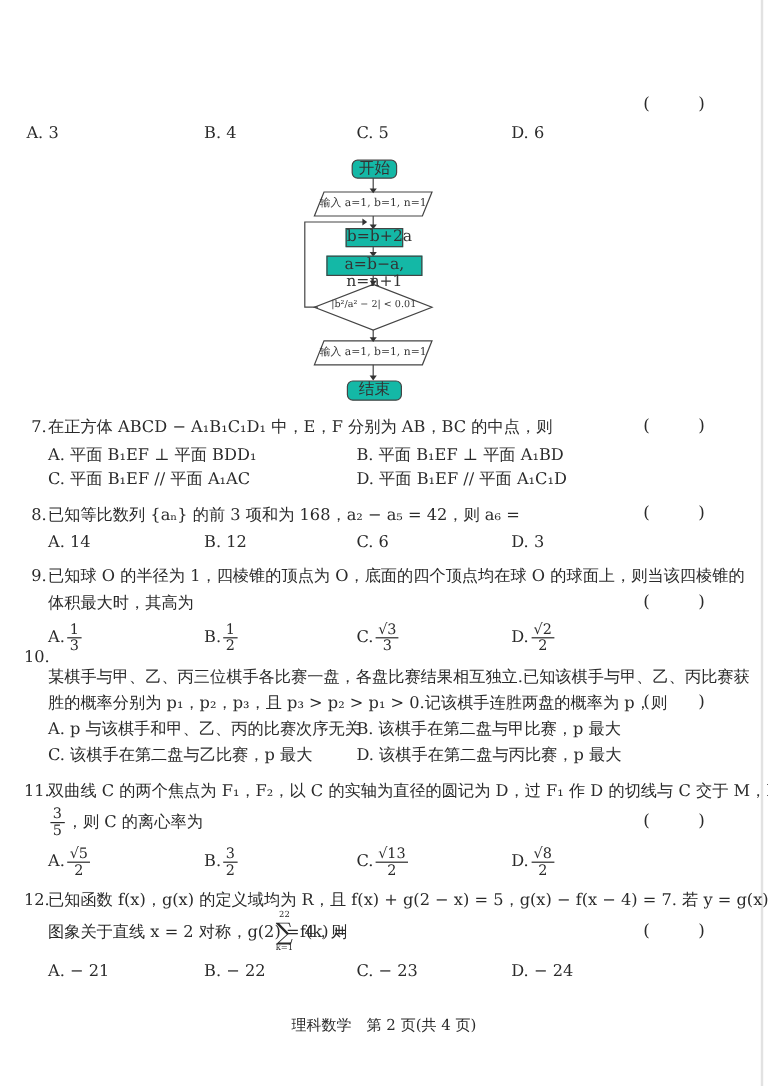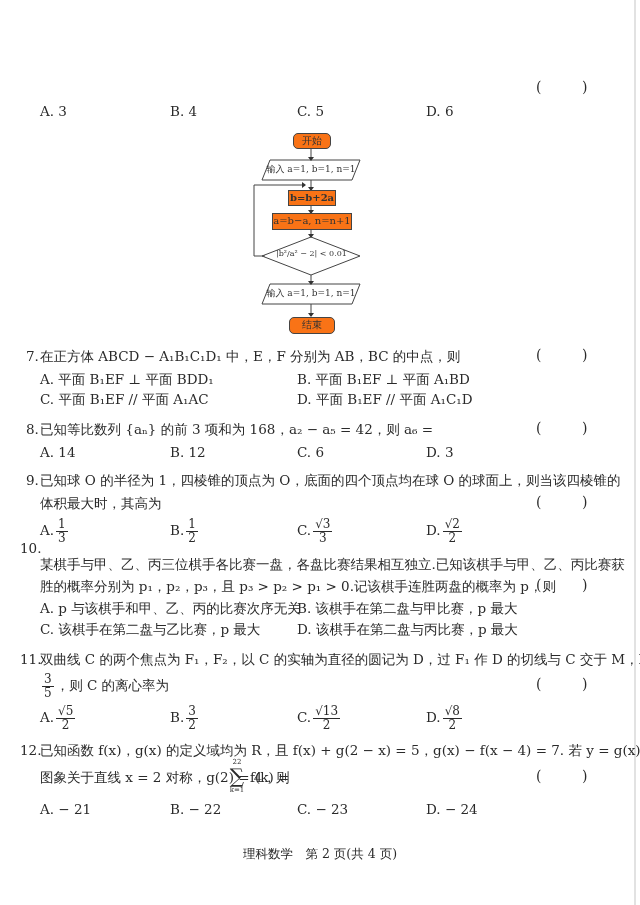--- a/index.html
+++ b/index.html
@@ -6,31 +6,31 @@
   body {
     width:640px; height:905px; background:#ffffff; position:relative; overflow:hidden;
     font-family:"DejaVu Serif","Liberation Serif",serif; color:#2a2a2a;
   }
   .edge { position:absolute; top:0; right:4px; width:2px; height:905px; background:#e2e2e2; }
   .abs { position:absolute; white-space:nowrap; font-size:13.5px; line-height:18px; }
   .bracket { position:absolute; left:536px; font-size:14px; letter-spacing:18px; white-space:nowrap; }
   .frac { display:inline-block; vertical-align:middle; text-align:center; font-size:12px; line-height:13px; margin:0 2px; }
   .frac .num { display:block; border-bottom:1px solid #2a2a2a; padding:0 2px; }
   .frac .den { display:block; padding:0 2px; }
-  .fc-box { position:absolute; border:1px solid #444; background:#f97316; font-size:10px; line-height:14px; text-align:center; color:#333; }
+  .fc-box { position:absolute; border:1px solid #444; background:#14b8a6; font-size:13px; line-height:14px; text-align:center; color:#333; }
   .fc-text { position:absolute; font-size:9px; color:#333; text-align:center; white-space:nowrap; }
   .footer { position:absolute; left:0; width:640px; top:846px; text-align:center; font-size:12.5px; }
 </style>
 </head>
 <body>
 
 <div class="edge"></div>
 
 <div class="bracket" style="top:79px;">( )</div>
-<div class="abs" style="left:40px;top:102px;">A. 3</div>
+<div class="abs" style="left:22px;top:102px;">A. 3</div>
 <div class="abs" style="left:170px;top:102px;">B. 4</div>
 <div class="abs" style="left:297px;top:102px;">C. 5</div>
 <div class="abs" style="left:426px;top:102px;">D. 6</div>
 
 <div>
   <svg style="position:absolute;left:0;top:0;" width="640" height="905">
     <g stroke="#444" stroke-width="1" fill="none">
 
       <line x1="311" y1="148" x2="311" y2="160"></line>
 
@@ -56,21 +56,21 @@
       <polygon points="308,187 314,187 311,191"></polygon>
       <polygon points="308,210 314,210 311,214"></polygon>
       <polygon points="308,234 314,234 311,238"></polygon>
       <polygon points="308,281 314,281 311,285"></polygon>
       <polygon points="308,313 314,313 311,317"></polygon>
       <polygon points="302,182 306,185 302,188"></polygon>
     </g>
   </svg>
   <div class="fc-box" style="left:293px;top:133px;width:36px;height:14px;border-radius:5px;">开始</div>
   <div class="fc-text" style="left:262px;top:163px;width:98px;">输入 a=1, b=1, n=1</div>
-  <div class="fc-box" style="left:288px;top:190px;width:46px;height:14px;font-weight:bold;">b=b+2a</div>
+  <div class="fc-box" style="left:288px;top:190px;width:46px;height:14px;">b=b+2a</div>
   <div class="fc-box" style="left:272px;top:213px;width:78px;height:15px;">a=b−a, n=n+1</div>
   <div class="fc-text" style="left:276px;top:249px;width:70px;font-size:8px;">|b²/a² − 2| &lt; 0.01</div>
   <div class="fc-text" style="left:262px;top:287px;width:98px;">输入 a=1, b=1, n=1</div>
   <div class="fc-box" style="left:289px;top:317px;width:44px;height:15px;border-radius:5px;">结束</div>
 </div>
 
 <div class="abs" style="left:26px;top:347px;">7.</div>
 <div class="abs" style="left:40px;top:347px;">在正方体 ABCD − A₁B₁C₁D₁ 中，E，F 分别为 AB，BC 的中点，则</div>
 <div class="bracket" style="top:347px;">( )</div>
 <div class="abs" style="left:40px;top:370px;">A. 平面 B₁EF ⊥ 平面 BDD₁</div>

